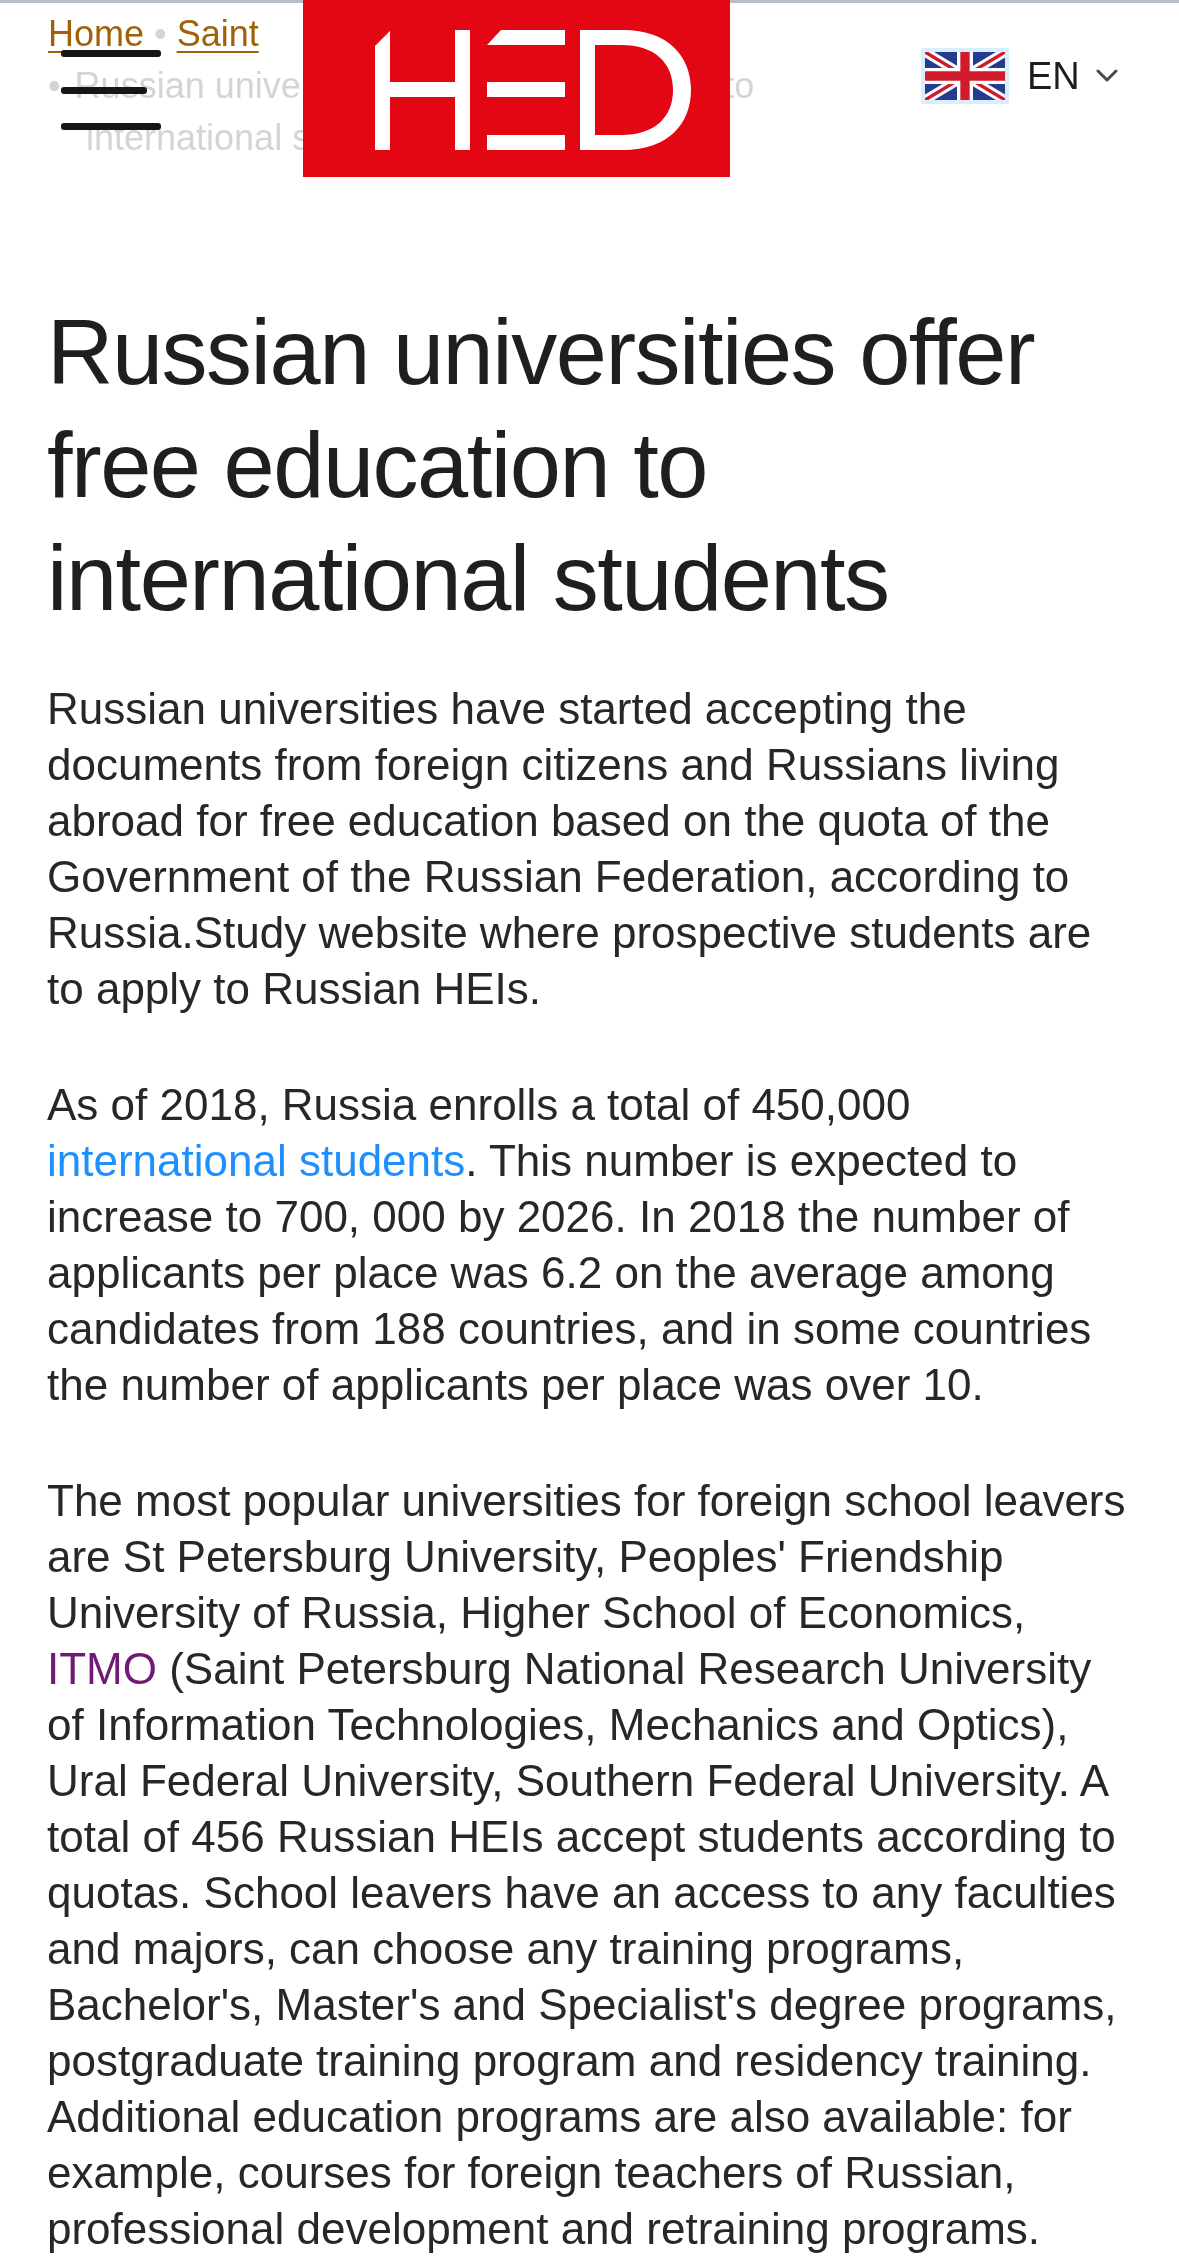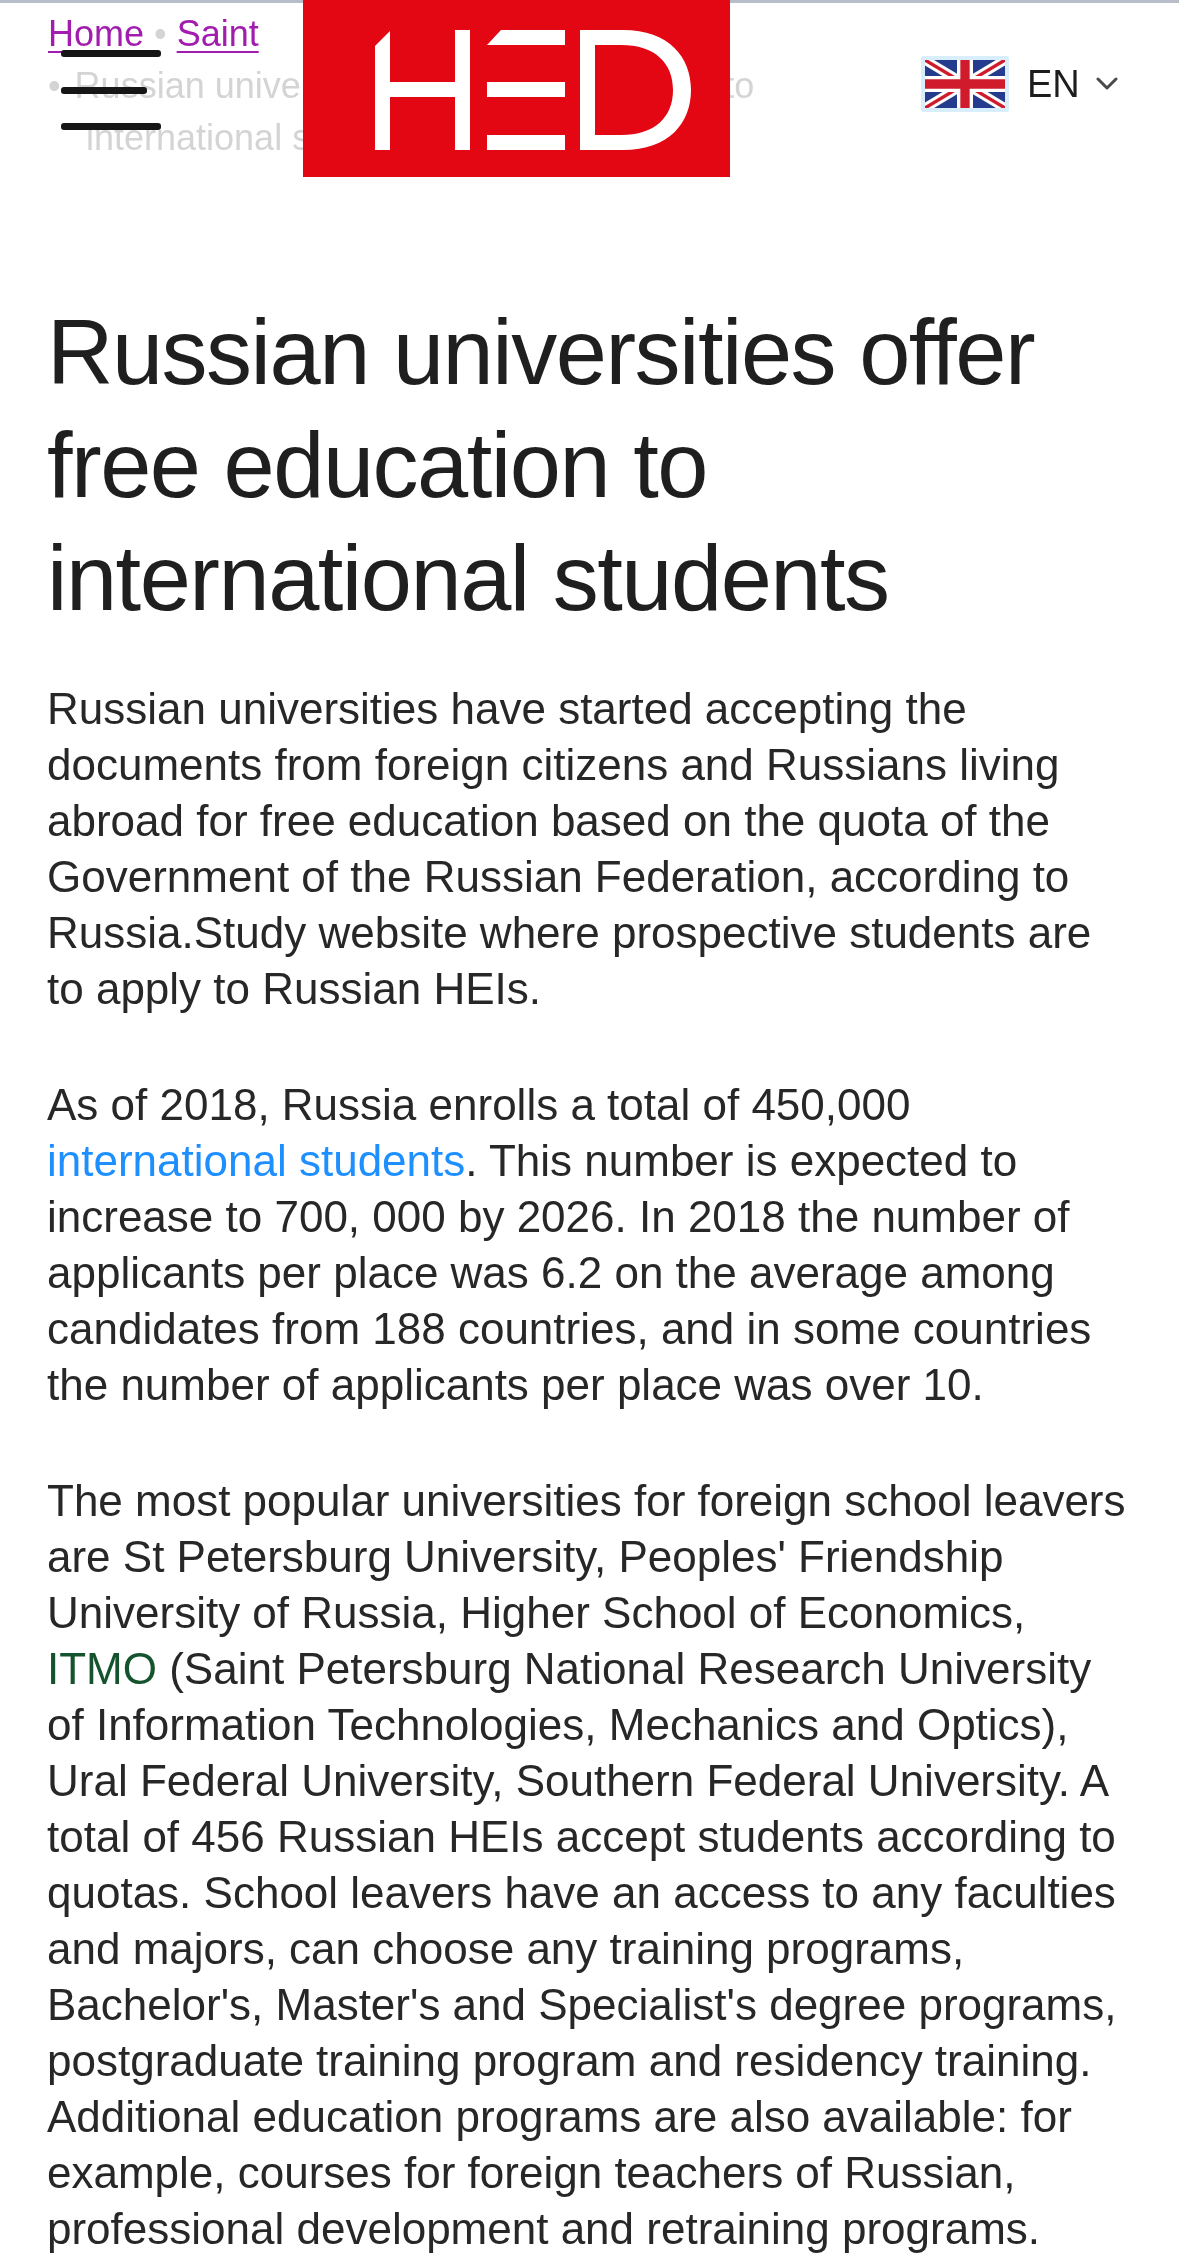--- a/index.html
+++ b/index.html
@@ -8,57 +8,57 @@
     font-family:"Liberation Sans","DejaVu Sans",sans-serif;color:#272727;
   }
   
   .top-divider{position:absolute;top:0;left:0;width:1179px;height:3px;background:#b7bec8;z-index:1;}
 
   
   .breadcrumb{
     position:absolute;top:8px;left:48px;width:880px;z-index:2;
     font-size:36px;line-height:52px;color:#d4d4d4;
   }
-  .breadcrumb a{color:#a21caf;text-decoration-thickness:2px;text-underline-offset:5px;}
+  .breadcrumb a{color:#a16207;text-decoration-thickness:2px;text-underline-offset:5px;}
   .crumb-sep{padding:0 10px;}
   .crumb-group{display:inline-block;max-width:832px;padding-left:38px;text-indent:-38px;vertical-align:top;}
   .crumb-group .crumb-sep{padding:0 14px 0 0;}
 
   
   .hamburger{position:absolute;left:61px;top:50px;width:100px;z-index:4;background:none;border:none;padding:0;cursor:pointer;}
   .hamburger .bar{height:7px;background:#161616;border-radius:3px;}
   .hamburger .bar-top{width:100px;margin-bottom:30px;}
   .hamburger .bar-mid{width:86px;margin-bottom:29px;}
   .hamburger .bar-bot{width:100px;}
 
   
   .logo{
     position:absolute;left:303px;top:0;width:427px;height:177px;background:#e30613;z-index:3;
     display:flex;align-items:center;justify-content:center;cursor:pointer;
   }
   .logo svg{width:427px;height:177px;display:block;}
   .visually-hidden{position:absolute;width:1px;height:1px;overflow:hidden;clip:rect(0 0 0 0);white-space:nowrap;}
 
   
-  .lang{position:absolute;left:921px;top:56px;z-index:4;display:flex;align-items:center;cursor:pointer;}
+  .lang{position:absolute;left:921px;top:48px;z-index:4;display:flex;align-items:center;cursor:pointer;}
   .flag-box{width:80px;height:48px;border:4px solid #d9eefb;border-radius:2px;background:#fff;}
   .flag-box svg{display:block;width:80px;height:48px;}
   .lang-label{font-size:38px;color:#1d1d1d;margin-left:18px;line-height:1;}
   .chevron{margin-left:16px;display:block;}
 
   
   article{position:absolute;top:296px;left:0;width:1179px;padding:0 45px 0 47px;box-sizing:border-box;}
   h1{
     margin:0 0 46px 0;font-size:92px;line-height:113px;font-weight:500;
     color:#1f1f1f;letter-spacing:-1.5px;
   }
   article p{margin:0 0 60px 0;font-size:44px;line-height:56px;color:#272727;}
   article a{text-decoration:none;}
   a.link-bright{color:#1e8fff;}
-  a.link-dark{color:#14532d;}
+  a.link-dark{color:#701a75;}
 </style>
 </head>
 <body>
 
 <div class="top-divider"></div>
 
 <nav class="breadcrumb">
   <a href="#">Home</a><span class="crumb-sep">•</span><a href="#">Saint</a>
   <span class="crumb-group"><span class="crumb-sep">•</span><span>Russian universities offer free education to international students</span></span>
 </nav>

